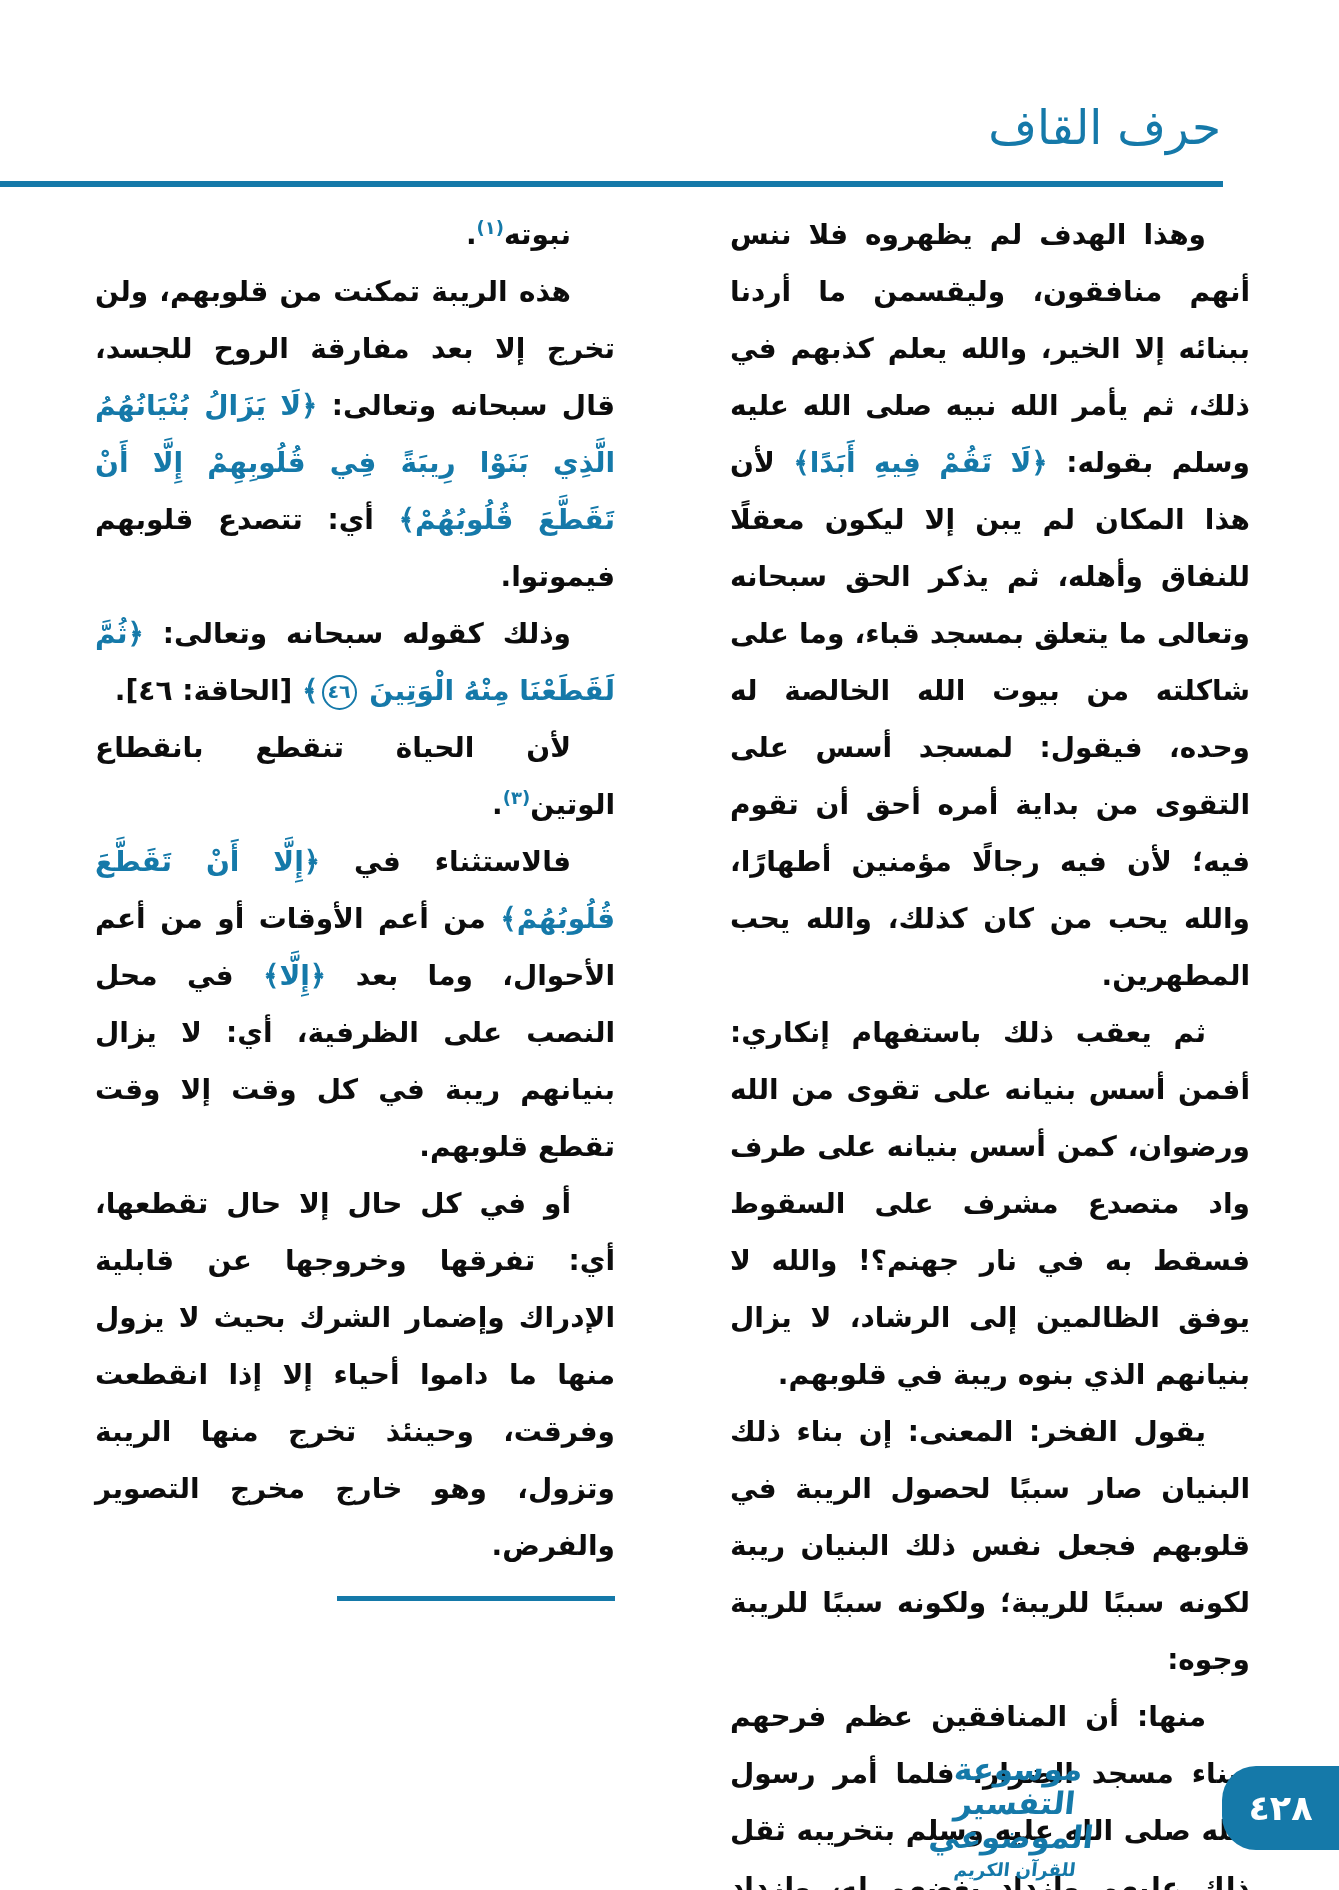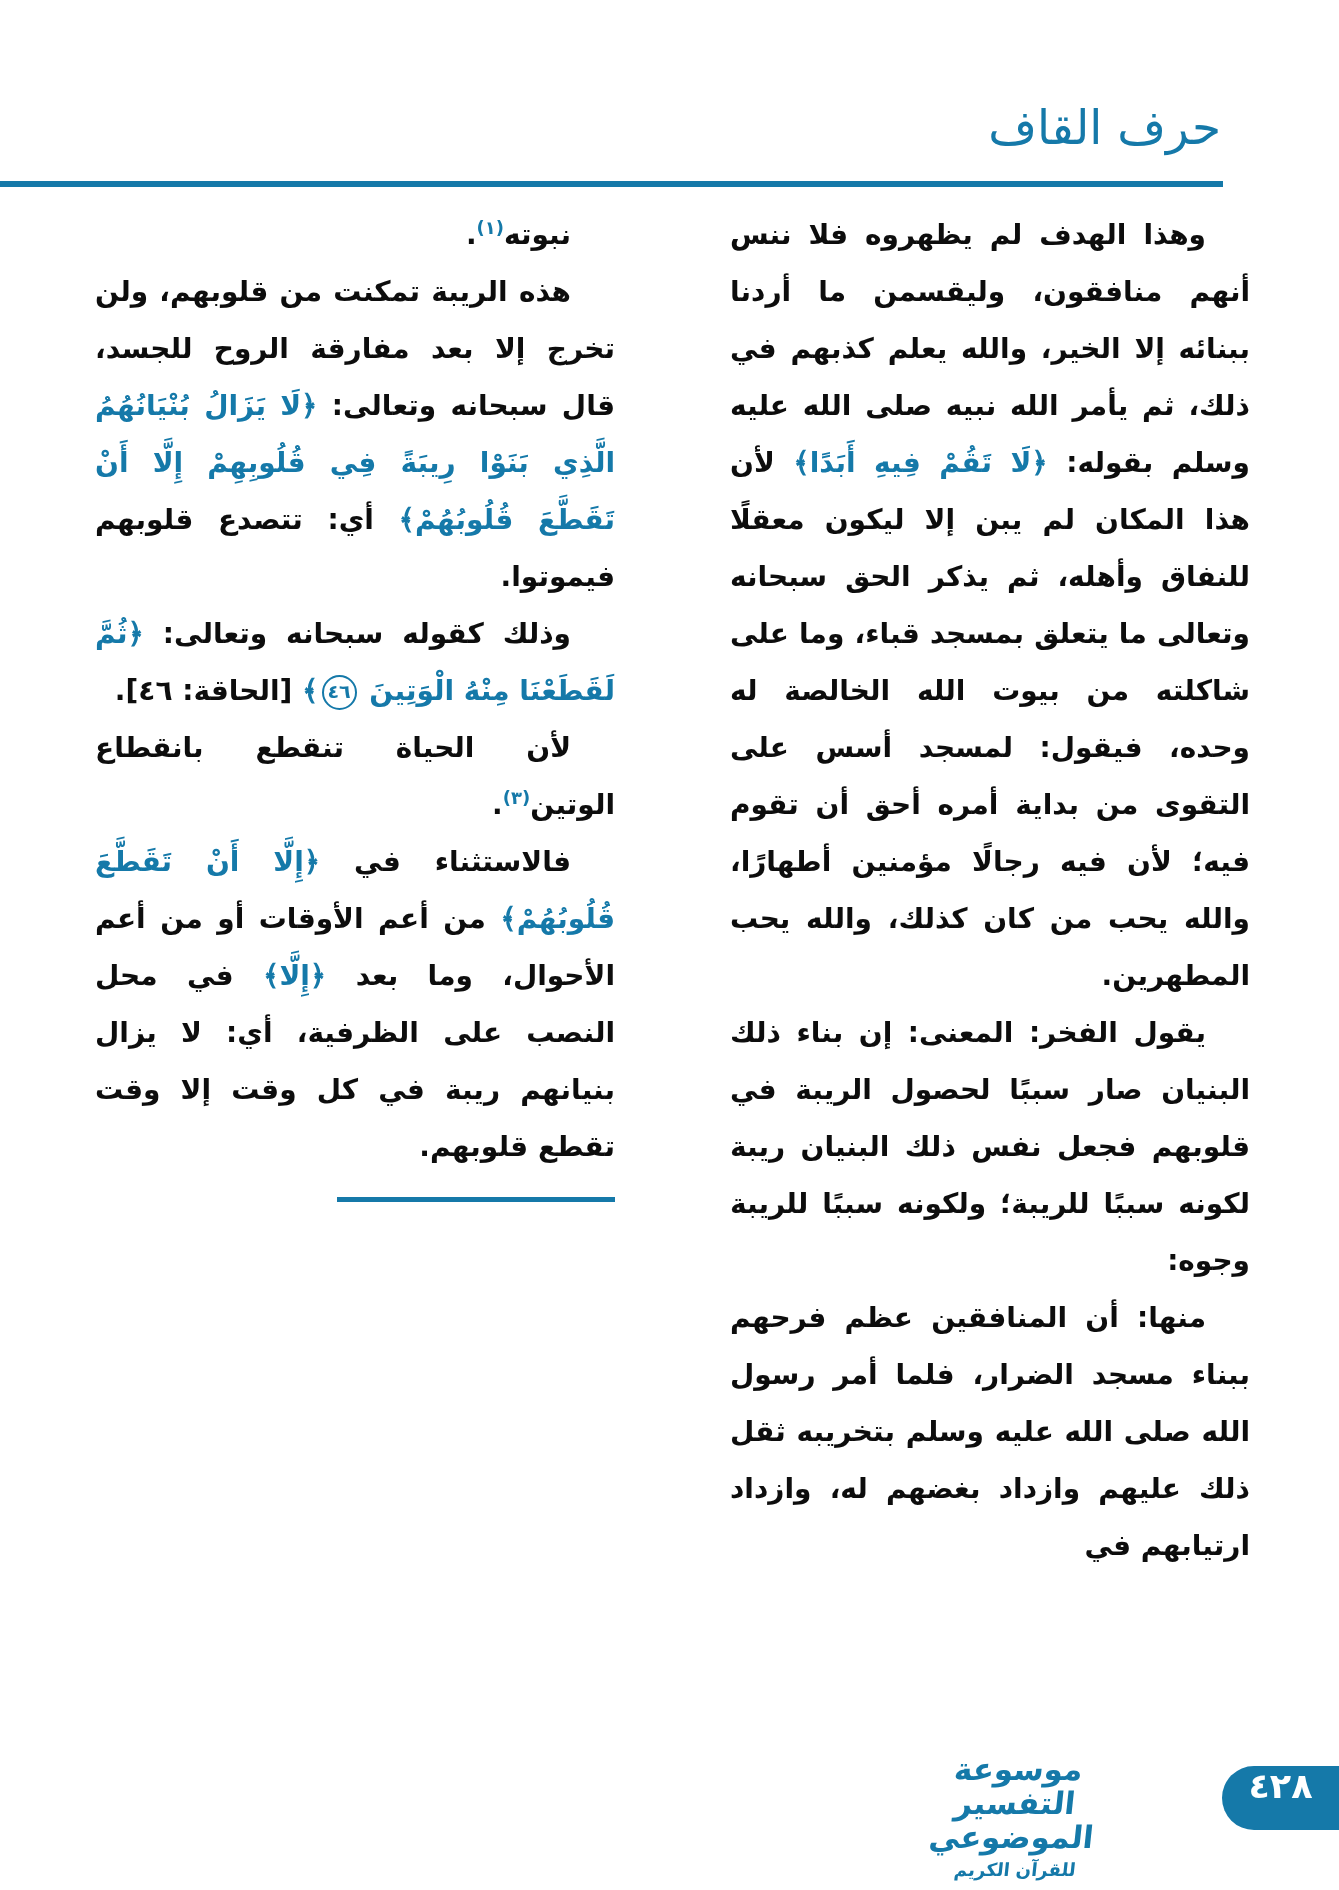--- a/index.html
+++ b/index.html
@@ -87,55 +87,58 @@
   }
   .logo-subtitle{
     font-size:18px;
     font-weight:bold;
     margin-top:6px;
     transform:skewX(-6deg);
   }
   .page-number-badge{
     position:absolute;
     top:1766px;right:0;
-    width:117px;height:64px;
+    width:117px;height:84px;
     background:var(--accent);
     border-radius:34px 0 0 34px;
     display:flex;
+    align-items:center;
     justify-content:center;
   }
   .page-number{
     color:#ffffff;
     font-size:35px;
     font-weight:bold;
     letter-spacing:4px;
   }
 </style>
 </head>
 <body>
 
 <div class="page">
 
   <div class="header-title">حرف القاف</div>
 
   <div class="header-rule"></div>
 
   <div class="col col-right" id="col-right">
       <p class="para"><span class="seg-text">وهذا الهدف لم يظهروه فلا ننس أنهم منافقون، وليقسمن ما أردنا ببنائه إلا الخير، والله يعلم كذبهم في ذلك، ثم يأمر الله نبيه صلى الله عليه وسلم بقوله: </span><span class="seg-quran">﴿لَا تَقُمْ فِيهِ أَبَدًا﴾</span><span class="seg-text"> لأن هذا المكان لم يبن إلا ليكون معقلًا للنفاق وأهله، ثم يذكر الحق سبحانه وتعالى ما يتعلق بمسجد قباء، وما على شاكلته من بيوت الله الخالصة له وحده، فيقول: لمسجد أسس على التقوى من بداية أمره أحق أن تقوم فيه؛ لأن فيه رجالًا مؤمنين أطهارًا، والله يحب من كان كذلك، والله يحب المطهرين.</span></p>
+      <p class="para"><span class="seg-text">ثم يعقب ذلك باستفهام إنكاري: أفمن أسس بنيانه على تقوى من الله ورضوان، كمن أسس بنيانه على طرف واد متصدع مشرف على السقوط فسقط به في نار جهنم؟! والله لا يوفق الظالمين إلى الرشاد، لا يزال بنيانهم الذي بنوه ريبة في قلوبهم.</span></p>
       <p class="para"><span class="seg-text">يقول الفخر: المعنى: إن بناء ذلك البنيان صار سببًا لحصول الريبة في قلوبهم فجعل نفس ذلك البنيان ريبة لكونه سببًا للريبة؛ ولكونه سببًا للريبة وجوه:</span></p>
       <p class="para"><span class="seg-text">منها: أن المنافقين عظم فرحهم ببناء مسجد الضرار، فلما أمر رسول الله صلى الله عليه وسلم بتخريبه ثقل ذلك عليهم وازداد بغضهم له، وازداد ارتيابهم في</span></p>
     </div>
 
   <div class="col col-left" id="col-left">
     <div id="left-paragraphs">
         <p class="para"><span class="seg-text">نبوته</span><span class="seg-fnref">(١)</span><span class="seg-text">.</span></p>
         <p class="para"><span class="seg-text">هذه الريبة تمكنت من قلوبهم، ولن تخرج إلا بعد مفارقة الروح للجسد، قال سبحانه وتعالى: </span><span class="seg-quran">﴿لَا يَزَالُ بُنْيَانُهُمُ الَّذِي بَنَوْا رِيبَةً فِي قُلُوبِهِمْ إِلَّا أَنْ تَقَطَّعَ قُلُوبُهُمْ﴾</span><span class="seg-text"> أي: تتصدع قلوبهم فيموتوا.</span></p>
         <p class="para"><span class="seg-text">وذلك كقوله سبحانه وتعالى: </span><span class="seg-quran">﴿ثُمَّ لَقَطَعْنَا مِنْهُ الْوَتِينَ </span><span class="seg-versenum">٤٦</span><span class="seg-quran">﴾</span><span class="seg-text"> [الحاقة: ٤٦].</span></p>
         <p class="para"><span class="seg-text">لأن الحياة تنقطع بانقطاع الوتين</span><span class="seg-fnref">(٣)</span><span class="seg-text">.</span></p>
         <p class="para"><span class="seg-text">فالاستثناء في </span><span class="seg-quran">﴿إِلَّا أَنْ تَقَطَّعَ قُلُوبُهُمْ﴾</span><span class="seg-text"> من أعم الأوقات أو من أعم الأحوال، وما بعد </span><span class="seg-quran">﴿إِلَّا﴾</span><span class="seg-text"> في محل النصب على الظرفية، أي: لا يزال بنيانهم ريبة في كل وقت إلا وقت تقطع قلوبهم.</span></p>
+        <p class="para"><span class="seg-text">أو في كل حال إلا حال تقطعها، أي: تفرقها وخروجها عن قابلية الإدراك وإضمار الشرك بحيث لا يزول منها ما داموا أحياء إلا إذا انقطعت وفرقت، وحينئذ تخرج منها الريبة وتزول، وهو خارج مخرج التصوير والفرض.</span></p>
       </div>
     <div class="fn-sep"></div>
 
   </div>
 
   <div class="footer-logo">
     <div class="logo-title">موسوعة التفسير الموضوعي</div>
     <div class="logo-subtitle">للقرآن الكريم</div>
   </div>
 

